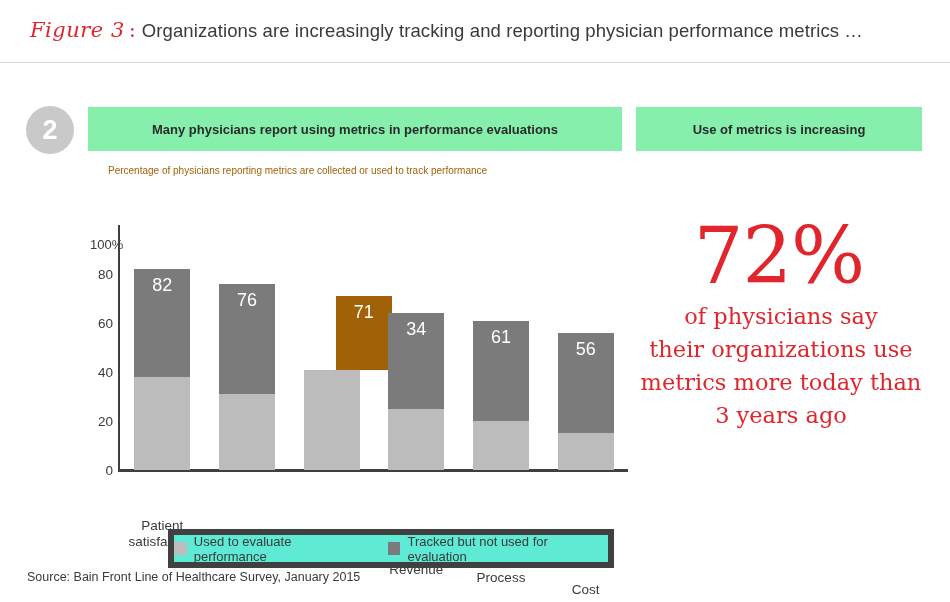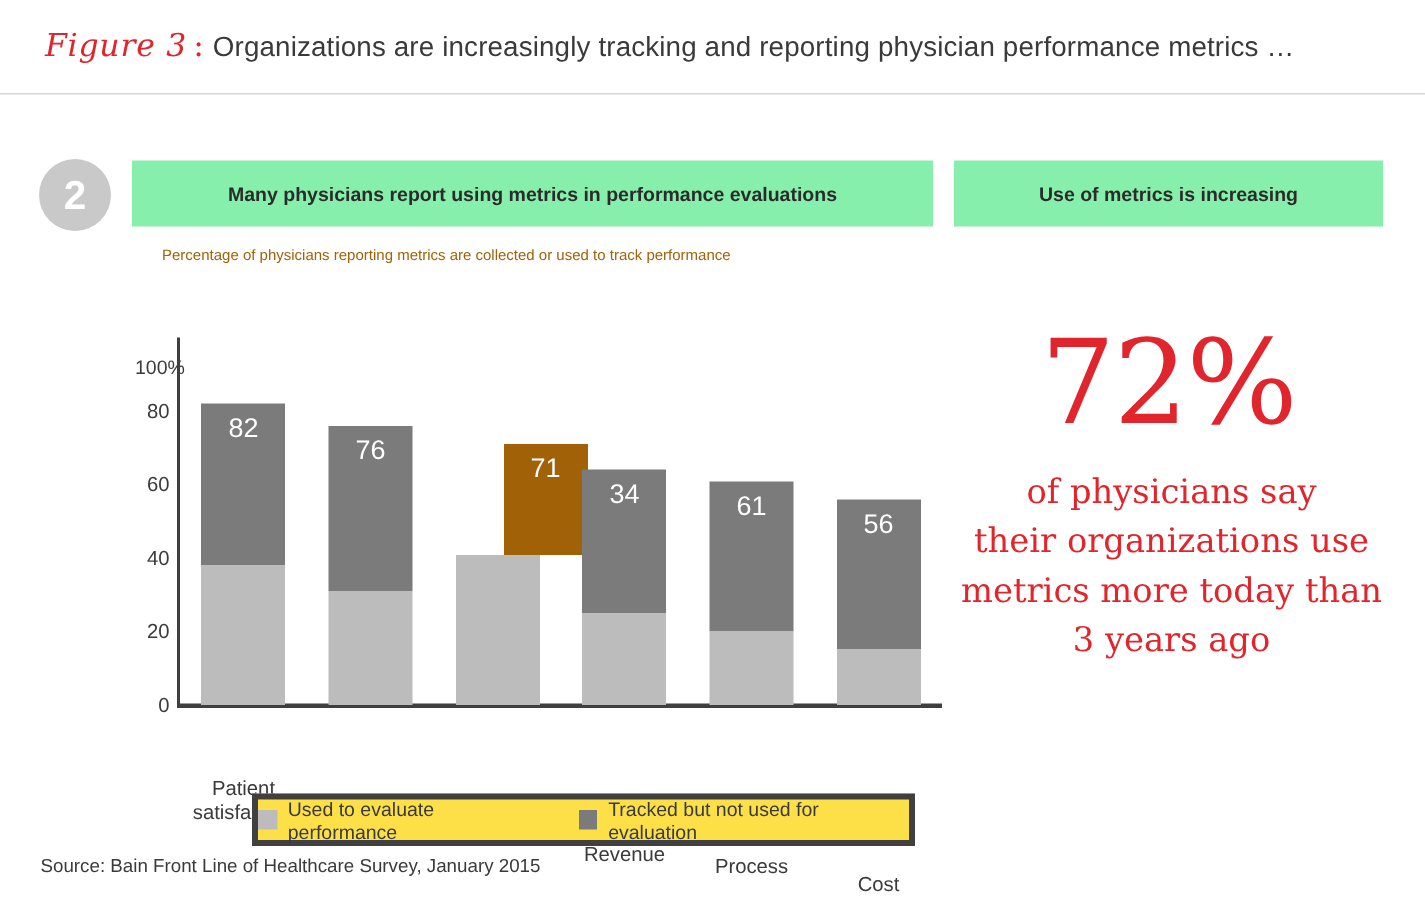--- a/index.html
+++ b/index.html
@@ -197,28 +197,28 @@
     line-height: 16px;
   }
 
   
   .legend {
     position: absolute;
     left: 168px;
     top: 529px;
     width: 434px;
     height: 27px;
-    border: 4px solid #404040;
+    border: 6px solid #404040;
     display: flex;
     align-items: center;
     justify-content: center;
     gap: 22px;
     font-size: 13px;
     color: #3a3a3a;
-    background: #fde047;
+    background: #5eead4;
   }
   .legend-item {
     display: flex;
     align-items: center;
     gap: 7px;
   }
   .swatch {
     width: 13px;
     height: 13px;
     display: inline-block;
@@ -248,21 +248,20 @@
   .stat-caption {
     position: absolute;
     left: 636px;
     top: 300px;
     width: 290px;
     text-align: center;
     font-family: "DejaVu Serif", serif;
     font-size: 22.5px;
     color: #e0252c;
     line-height: 33px;
-    margin-top: 12px;
   }
 </style>
 </head>
 <body>
 
 <div class="fig-header">
   <span class="fig-label">Figure 3</span>
     <span class="fig-colon">:</span>
   <span class="fig-title">Organizations are increasingly tracking and reporting physician performance metrics …</span>
 </div>

